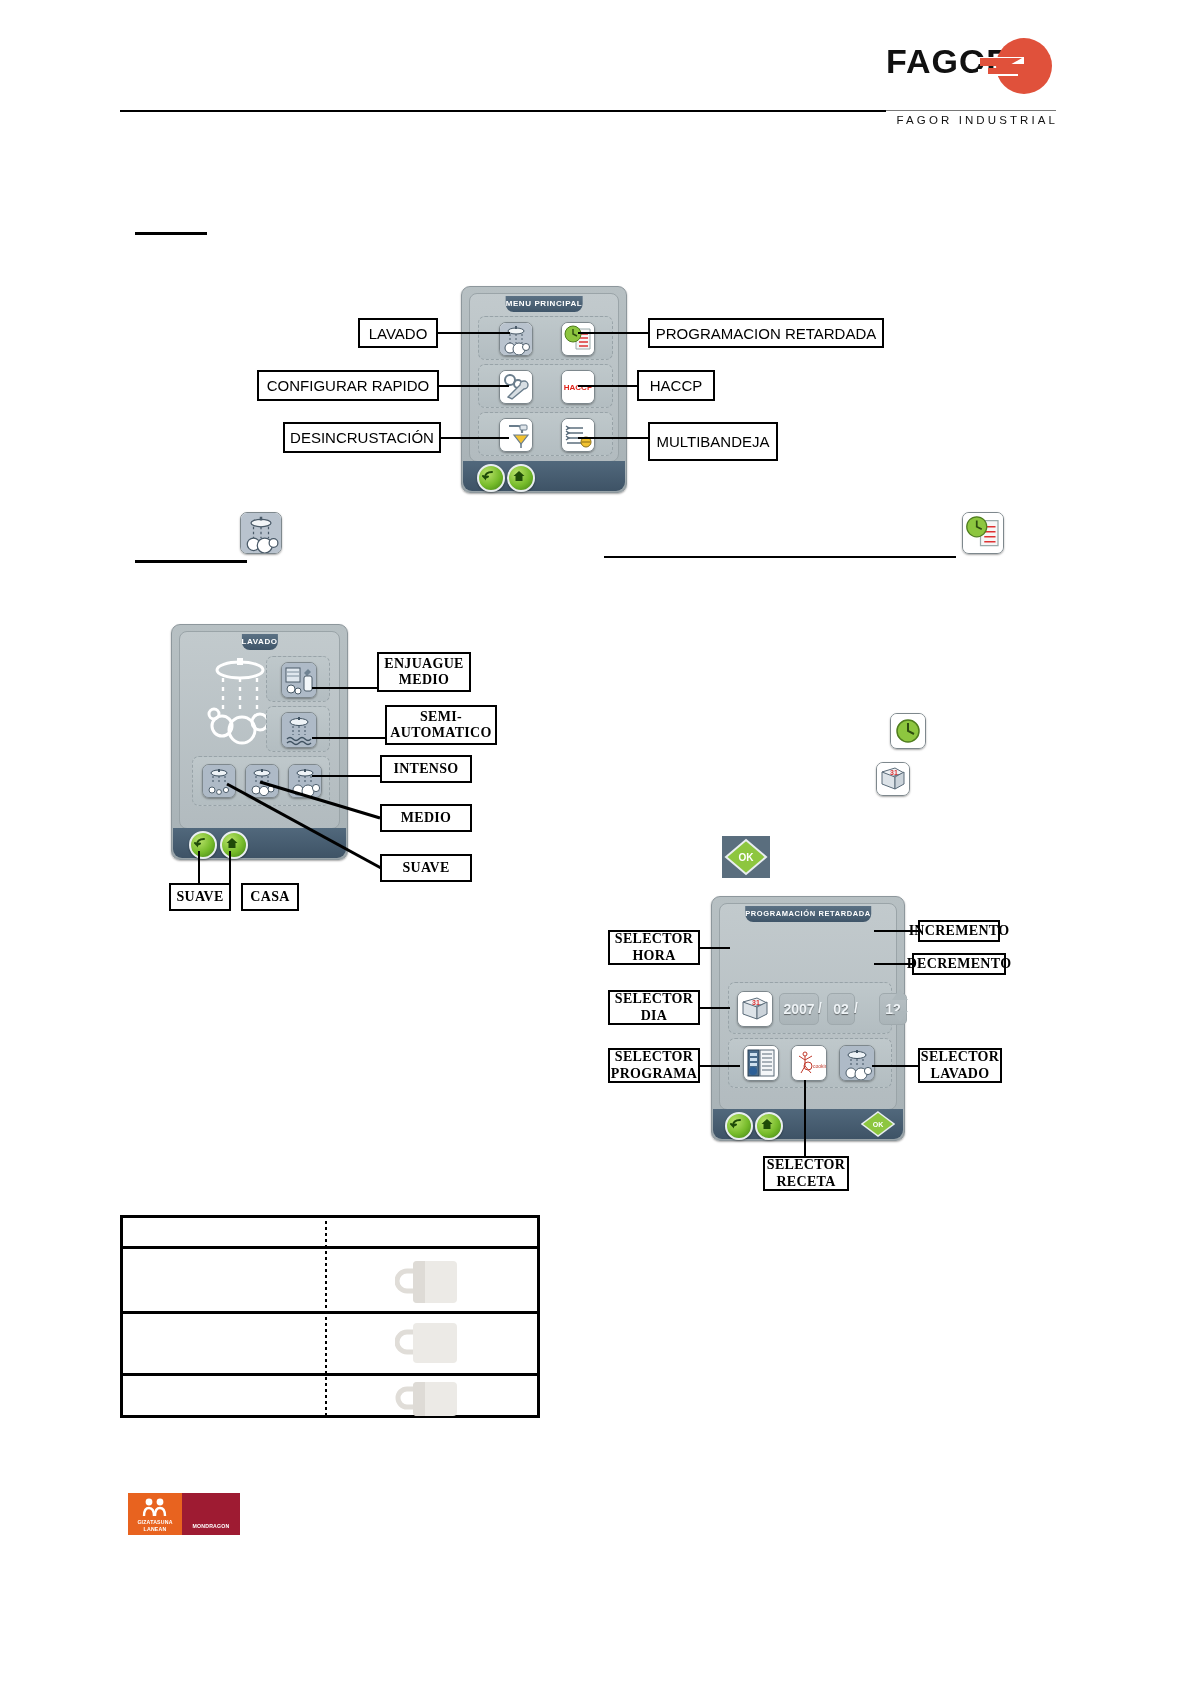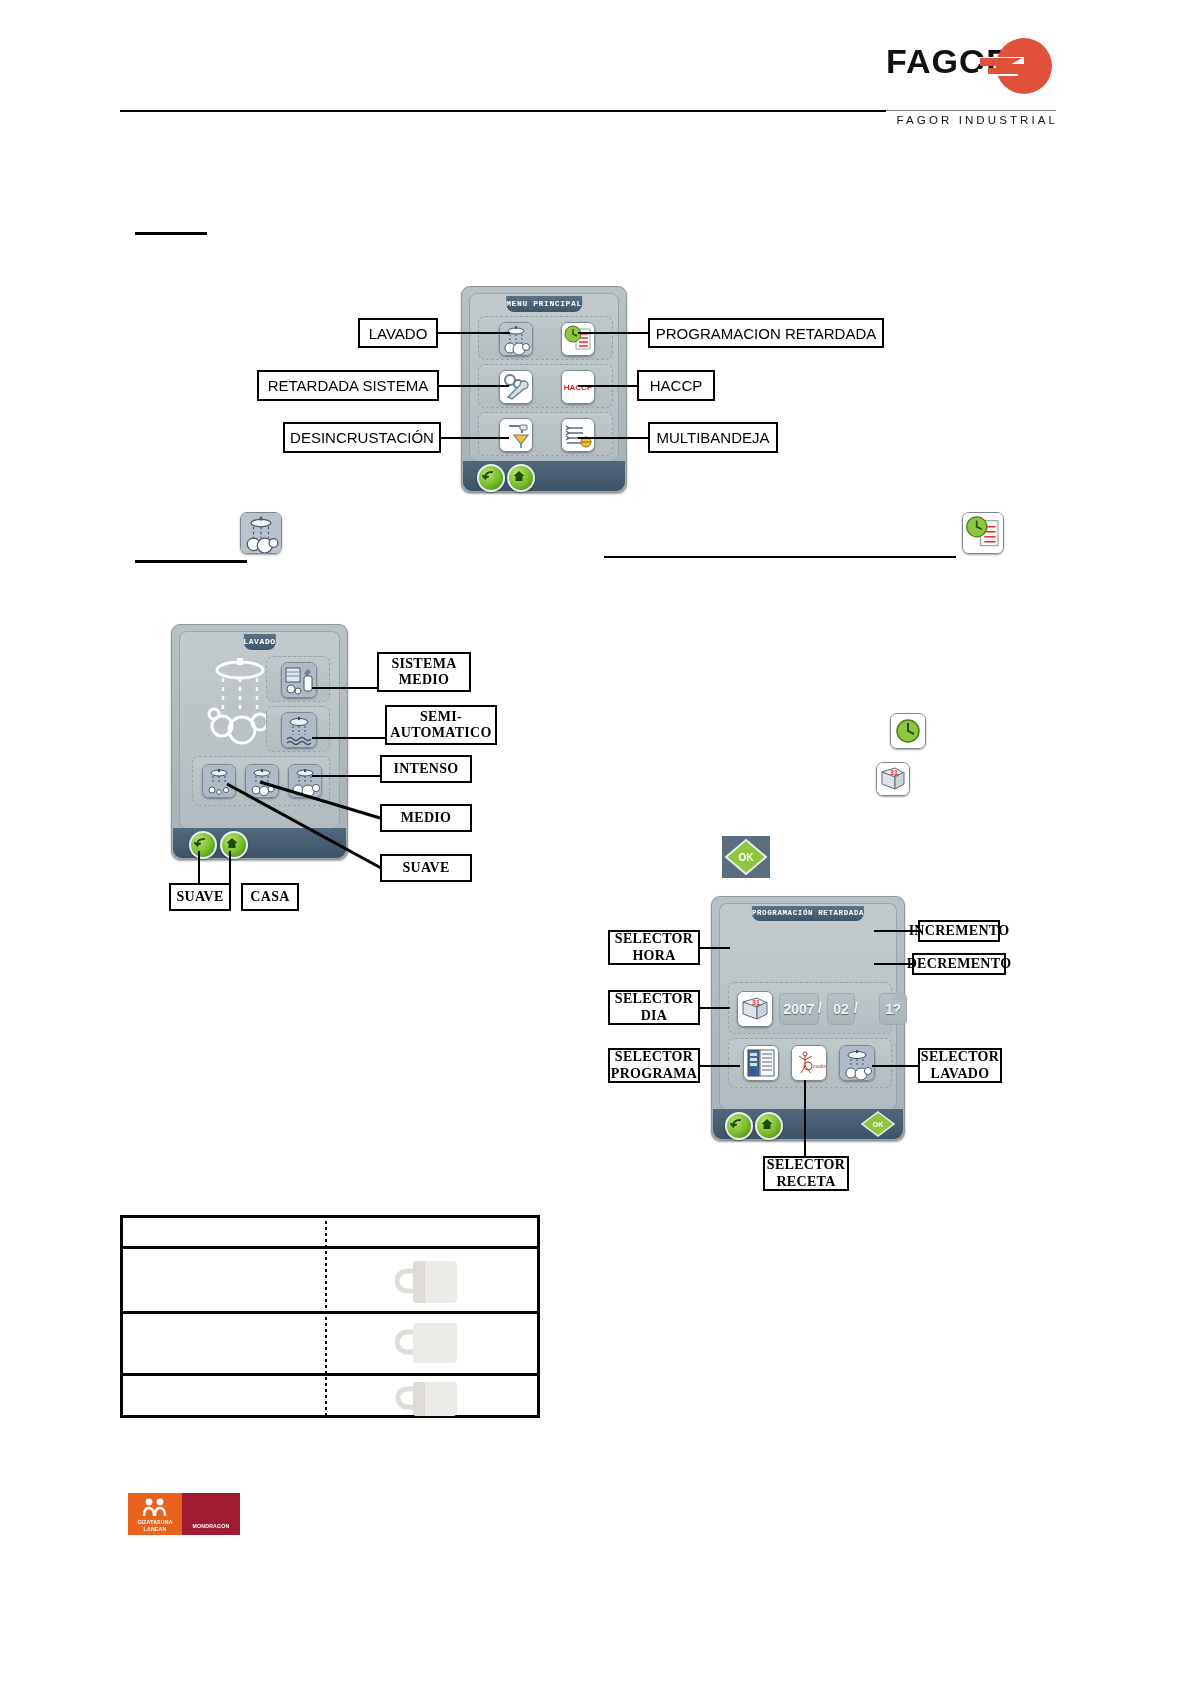--- a/index.html
+++ b/index.html
@@ -25,21 +25,21 @@
 
   
   .device{position:absolute;border-radius:9px;
       background:linear-gradient(180deg,#b7c0c3 0%,#a9b3b7 88%,#97a2a7 100%);
       border:1px solid #8d979c; box-shadow:0 1px 2px rgba(0,0,0,.35);}
   .device-inner{position:absolute;left:7px;top:6px;right:7px;bottom:30px;border-radius:8px;
       background:linear-gradient(180deg,#c2cacd 0%,#b2bbbf 100%);border:1px solid #9aa4a8;}
   .device-title{position:absolute;left:50%;transform:translateX(-50%);top:2px;
       background:linear-gradient(180deg,#5b7184 0%,#3f5569 100%);
       color:#fff;font-size:8px;font-weight:bold;letter-spacing:.6px;
-      padding:3px 0 4px;border-radius:0 0 8px 8px;white-space:nowrap;font-family:Liberation Mono, monospace;}
+      padding:3px 0 4px;border-radius:0 0 8px 8px;white-space:nowrap;}
   .device-footer{position:absolute;left:1px;right:1px;bottom:1px;height:30px;border-radius:0 0 9px 9px;
       background:linear-gradient(180deg,#51687c 0%,#3e5366 100%);}
   .dashgroup{position:absolute;border:1px dashed #98a3a8;border-radius:7px;
       background:linear-gradient(180deg,#bfc8cb 0%,#b3bdc1 100%);}
 
   
   .navbtn{position:absolute;width:24px;height:24px;border-radius:50%;
       background:radial-gradient(circle at 34% 30%,#b9e26b 0%,#76bb2a 55%,#3f7f14 100%);
       border:2px solid #e9eef0;box-shadow:0 1px 2px rgba(0,0,0,.4);}
   .navbtn svg{position:absolute;left:3px;top:3px;}
@@ -199,30 +199,30 @@
     </div>
   </div>
 </div>
 
 <div class="callout" style="left:358px;top:318px;width:80px;height:30px;">LAVADO</div>
 <div class="lead" style="left:438px;top:332px;width:72px;height:2px;"></div>
 
 <div class="callout" style="left:648px;top:318px;width:236px;height:30px;">PROGRAMACION RETARDADA</div>
 <div class="lead" style="left:578px;top:332px;width:70px;height:2px;"></div>
 
-<div class="callout" style="left:257px;top:370px;width:182px;height:31px;">RETARDADA SISTEMA</div>
+<div class="callout" style="left:257px;top:370px;width:182px;height:31px;">CONFIGURAR RAPIDO</div>
 <div class="lead" style="left:439px;top:385px;width:70px;height:2px;"></div>
 
 <div class="callout" style="left:637px;top:370px;width:78px;height:31px;">HACCP</div>
 <div class="lead" style="left:578px;top:385px;width:59px;height:2px;"></div>
 
 <div class="callout" style="left:283px;top:422px;width:158px;height:31px;">DESINCRUSTACIÓN</div>
 <div class="lead" style="left:441px;top:437px;width:68px;height:2px;"></div>
 
-<div class="callout" style="left:648px;top:422px;width:130px;height:31px;">MULTIBANDEJA</div>
+<div class="callout" style="left:648px;top:422px;width:130px;height:39px;">MULTIBANDEJA</div>
 <div class="lead" style="left:578px;top:437px;width:70px;height:2px;"></div>
 
 <div class="chip tile" style="left:240px;top:512px;width:40px;height:40px;">
   <svg width="40" height="40" viewBox="0 0 32 32">
     <rect width="32" height="32" fill="#b9c3ce"></rect>
     <ellipse cx="16" cy="8" rx="8" ry="3" fill="#f2f5f7" stroke="#4a5a68" stroke-width="1"></ellipse>
     <rect x="15" y="3" width="2" height="3" fill="#4a5a68"></rect>
     <g stroke="#4a5a68" stroke-width="1" stroke-dasharray="2 2">
       <line x1="10" y1="11" x2="10" y2="20"></line>
         <line x1="16" y1="11" x2="16" y2="20"></line>
@@ -355,21 +355,21 @@
     </div>
     <div class="navbtn" style="left:47px;top:3px;">
       <svg width="14" height="14" viewBox="0 0 14 14">
           <path d="M7 2 L12.5 7 H10.5 V12 H3.5 V7 H1.5 Z" fill="#1f4b08"></path>
         </svg>
     </div>
   </div>
 </div>
 
 <div class="callout serif" style="left:377px;top:652px;width:94px;height:40px;flex-direction:column;">
-  <span>SISTEMA</span>
+  <span>ENJUAGUE</span>
   <span>MEDIO</span>
 </div>
 <div class="lead" style="left:312px;top:687px;width:66px;height:2px;"></div>
 
 <div class="callout serif" style="left:385px;top:705px;width:112px;height:40px;flex-direction:column;">
   <span>SEMI-</span>
   <span>AUTOMATICO</span>
 </div>
 <div class="lead" style="left:312px;top:737px;width:74px;height:2px;"></div>
 

